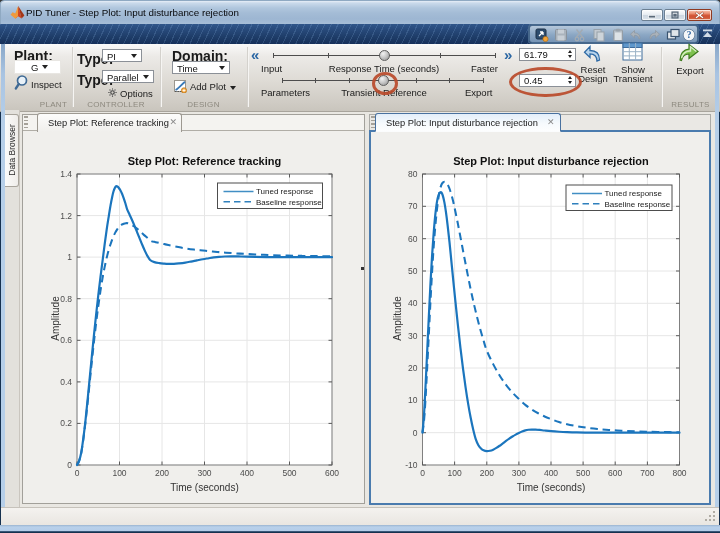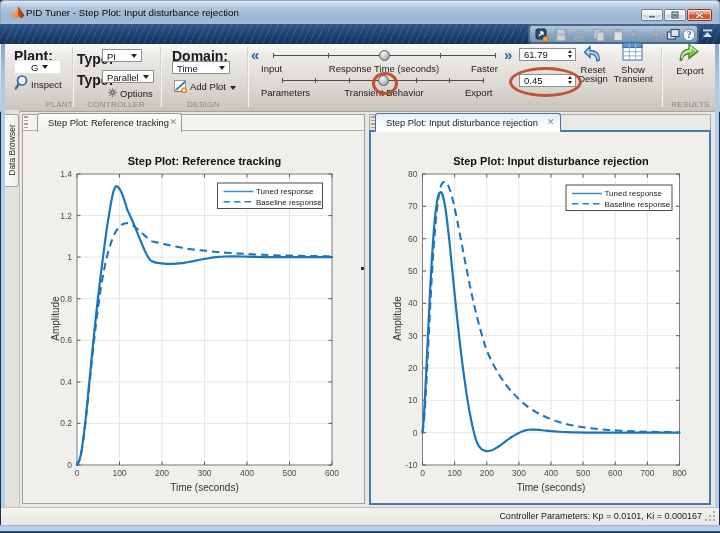--- a/index.html
+++ b/index.html
@@ -138,21 +138,21 @@
 <svg id="collapse" viewBox="0 0 13 13">
       <rect x="2" y="2.5" width="9" height="1.8" fill="#d3dde8"></rect>
       <path d="M6.5 5 L11 10 L2 10 Z" fill="#d3dde8"></path>
     </svg>
 
 <div id="toolbar"></div>
 <div class="vsep" style="left:71.5px;top:47px"></div>
 <div class="vsep" style="left:159.5px;top:47px"></div>
 <div class="vsep" style="left:246.5px;top:47px"></div>
 <div class="vsep" style="left:660.5px;top:47px"></div>
-<div class="seclab" style="left:12px;width:95px">PLANT</div>
+<div class="seclab" style="left:6px;width:95px">PLANT</div>
 <div class="seclab" style="left:72px;width:88px">CONTROLLER</div>
 <div class="seclab" style="left:160px;width:87px">DESIGN</div>
 <div class="seclab" style="left:661px;width:59px">RESULTS</div>
 
 <div class="tlabel" style="left:14px;top:48px">Plant:</div>
 <div class="combo" style="left:14px;top:60px;width:47px;height:13.5px;border-color:#e8e6e2">
       <span class="cv" style="left:16px">G</span>
       <span class="carr" style="right:12px"></span>
     </div>
 <svg class="abs" style="left:14px;top:74px" width="15" height="17" viewBox="0 0 15 17">
@@ -209,21 +209,21 @@
  <span class="stick" style="left:0"></span>
       <span class="stick" style="left:33.3px"></span>
       <span class="stick" style="left:66.8px"></span>
       <span class="stick" style="left:100.3px"></span>
       <span class="stick" style="left:133.8px"></span>
       <span class="stick" style="left:167.3px"></span>
       <span class="stick" style="right:0"></span>
  <span class="sthumb" style="left:101px"></span>
 </div>
 <div class="btntext" style="left:261px;top:87px">Parameters</div>
-<div class="btntext" style="left:384px;top:87px;transform:translateX(-50%)">Transient Behavior</div>
+<div class="btntext" style="left:384px;top:87px;transform:translateX(-50%)">Transient Reference</div>
 <div class="btntext" style="left:465px;top:87px">Export</div>
 
 <div class="spin" style="left:519px;top:47.5px">
       <span class="sv">61.79</span>
       <span class="sarr up"></span>
       <span class="sarr dn"></span>
     </div>
 <div class="spin" style="left:519px;top:73.5px">
       <span class="sv">0.45</span>
       <span class="sarr up"></span>
@@ -455,21 +455,20 @@
 <g font-family="'Liberation Sans',sans-serif" font-size="8.2" fill="#1a1a1a">
         <rect x="566" y="185" width="106" height="25.5" fill="#fff" stroke="#4d4d4d" stroke-width="1"></rect>
 <line x1="572" y1="193.5" x2="602" y2="193.5" stroke="#418ec4" stroke-width="1.6"></line>
 <line x1="572" y1="203.8" x2="602" y2="203.8" stroke="#2f80bd" stroke-width="1.6" stroke-dasharray="6.5,4"></line>
 <text x="604.5" y="196.4" font-size="8">Tuned response</text>
 <text x="604.5" y="206.7" font-size="8">Baseline response</text>
       </g>
 </svg>
 
 <div id="statusbar"></div>
-<div id="status-text">Controller Parameters: Kp = 0.0101, Ki = 0.000167</div>
 <svg class="abs" style="left:704px;top:510px" width="13" height="13" viewBox="0 0 13 13">
       <g fill="#b0aca4">
         <rect x="9" y="1" width="2" height="2"></rect>
         <rect x="9" y="5" width="2" height="2"></rect>
         <rect x="9" y="9" width="2" height="2"></rect>
         <rect x="5" y="5" width="2" height="2"></rect>
         <rect x="5" y="9" width="2" height="2"></rect>
         <rect x="1" y="9" width="2" height="2"></rect>
       </g>
     </svg>

